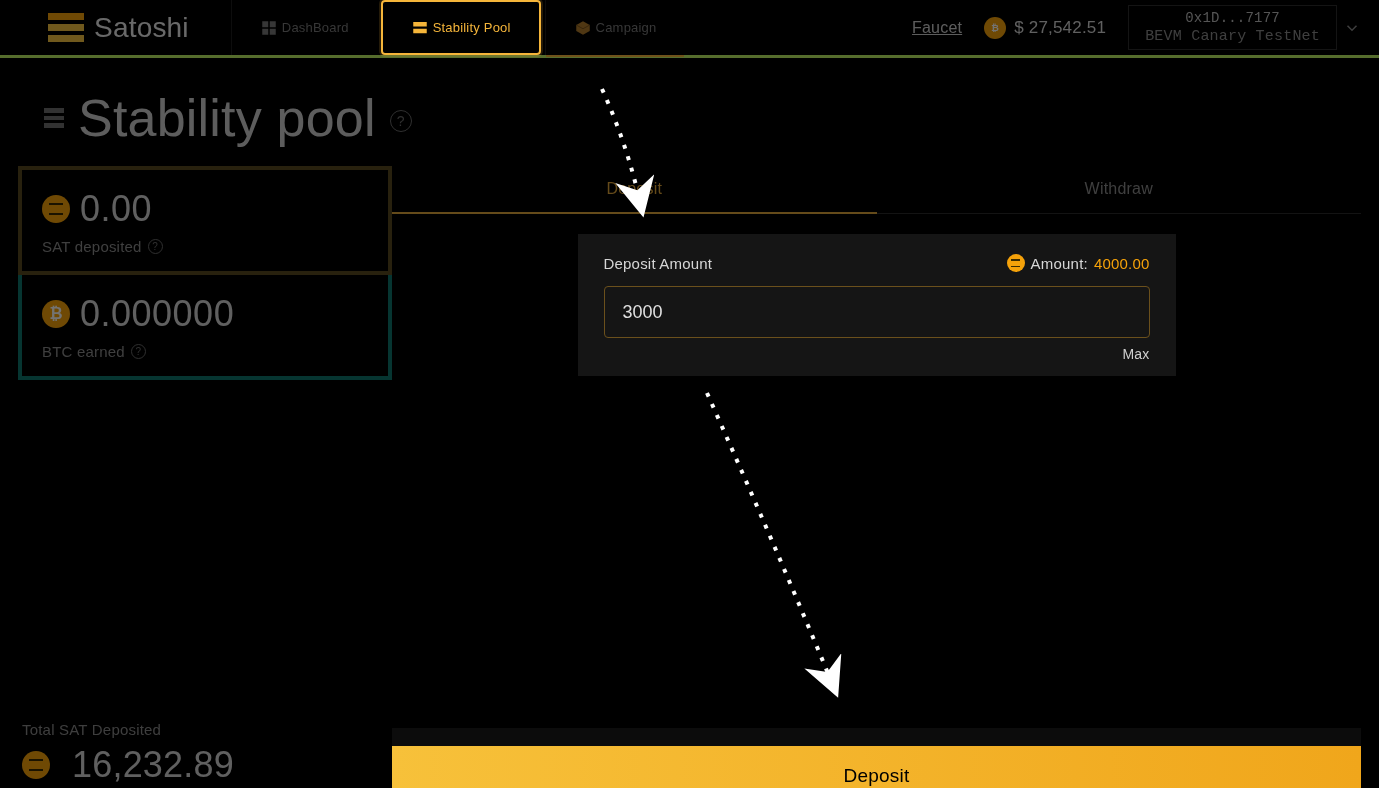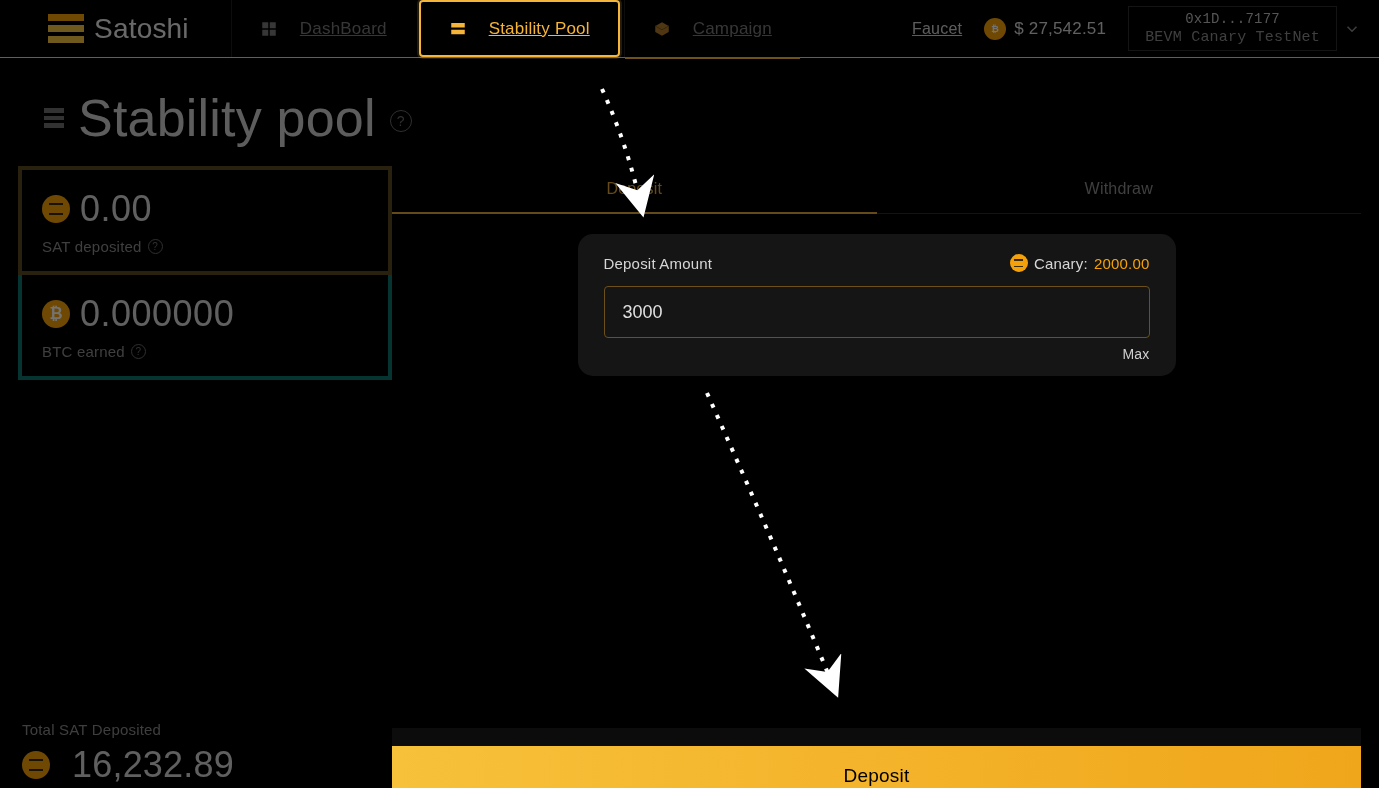--- a/index.html
+++ b/index.html
@@ -1,30 +1,30 @@
 <!DOCTYPE html>
 <html><head>
 <meta charset="utf-8">
 <style>
   * { box-sizing: border-box; margin: 0; padding: 0; }
   html, body { width: 1379px; height: 788px; background: #000; font-family: -apple-system, "Segoe UI", Arial, sans-serif; color: #aaa; overflow: hidden; letter-spacing: 0.2px; }
   .dim-overlay { position: absolute; inset: 0; background: rgba(0,0,0,0.55); pointer-events: none; z-index: 5; }
 
   
-  .header { position: relative; height: 58px; display: flex; align-items: stretch; border-bottom: 1px solid #bef264; }
+  .header { position: relative; height: 58px; display: flex; align-items: stretch; border-bottom: 3px solid #bef264; }
   .brand { display: flex; align-items: center; gap: 10px; padding: 0 42px 0 48px; }
   .brand-logo { width: 36px; height: 30px; display: flex; flex-direction: column; gap: 4px; }
   .brand-logo .bar { height: 7px; width: 100%; }
   .brand-logo .b1 { background: #f5a20a; }
   .brand-logo .b2 { background: #f9c641; }
   .brand-logo .b3 { background: #f9c641; }
   .brand-name { color: #e8e8e8; font-size: 28px; font-weight: 400; }
 
   .nav { display: flex; align-items: stretch; }
-  .nav-item { display: flex; align-items: center; gap: 22px; padding: 0 28px; color: #7a7a7a; font-size: 17px; border-left: 1px solid #1e1e1e; cursor: pointer; position: relative; text-decoration: underline; }
+  .nav-item { display: flex; align-items: center; gap: 4px; padding: 0 28px; color: #7a7a7a; font-size: 13px; border-left: 1px solid #1e1e1e; cursor: pointer; position: relative; }
   .nav-item.active { position: relative; z-index: 20; color: #f5b53a; border: 2px solid #f5b53a; border-radius: 4px; margin: 0 4px; box-shadow: 0 0 0 2px rgba(245,181,58,0.15); }
   .nav-item.campaign::after { content:""; position:absolute; left:0; right:0; bottom:-2px; height:2px; background:#f5b53a; }
   .nav-icon { width: 18px; height: 18px; display: inline-flex; }
   .nav-icon svg { width: 100%; height: 100%; }
 
   .header-right { margin-left: auto; display: flex; align-items: center; gap: 22px; padding-right: 18px; text-align: right; }
   .faucet { color: #cfcfcf; font-size: 16px; text-decoration: underline; cursor: pointer; }
   .btc-price { display: flex; align-items: center; gap: 8px; color: #d6d6d6; font-size: 17px; }
   .coin-orange { width: 22px; height: 22px; border-radius: 50%; background: #f5a20a; display:inline-flex; align-items:center; justify-content:center; }
   .coin-orange svg { width: 14px; height: 14px; }
@@ -63,21 +63,21 @@
   .lf-label { color:#8a8a8a; font-size:15px; margin-bottom:6px; }
   .lf-value-row { display:flex; align-items:center; gap:22px; }
   .lf-value { color:#d4d4d4; font-size:36px; }
 
   
   .right-col { flex:1; display:flex; flex-direction:column; padding-left: 0; position:relative; }
   .tabs { display:flex; border-bottom:1px solid #2a2a2a; }
   .tab { flex:1; text-align:center; padding: 14px 0; font-size:16px; color:#8c8c8c; cursor:pointer; }
   .tab.active { color:#e0a63a; border-bottom:2px solid #e0a63a; margin-bottom:-1px; }
 
-  .deposit-card { position:relative; z-index:20; margin: 20px auto 0 auto; width: 598px; background:#151515; border-radius:15px; padding: 20px 26px 14px 26px; }
+  .deposit-card { position:relative; z-index:20; margin: 20px auto 0 auto; width: 598px; background:#151515; border-radius:0; padding: 20px 26px 14px 26px; }
   .dc-head { display:flex; justify-content:space-between; align-items:center; font-size:15px; color:#d6d6d6; margin-bottom:14px; }
   .balance-wrap { display:flex; align-items:center; gap:6px; }
   .balance-num { color:#f5a20a; font-weight:500; }
   .coin-sat-sm { width:18px; height:18px; border-radius:50%; background:#f5a20a; display:inline-flex; position:relative;}
   .coin-sat-sm::before{content:"";width:9px;height:1.5px;background:#3a2b00;position:absolute;top:5px;left:4.5px;}
   .coin-sat-sm::after{content:"";width:9px;height:1.5px;background:#3a2b00;position:absolute;bottom:5px;left:4.5px;}
 
   .amount-input { width:100%; height:52px; border:1px solid #6b501c; border-radius:4px; background:transparent; color:#e0e0e0; font-size:18px; padding: 0 18px; outline:none; }
   .max-btn { text-align:right; color:#cfcfcf; font-size:14px; margin-top:8px; cursor:pointer; }
 
@@ -205,22 +205,22 @@
     <div class="tabs">
       <div class="tab active">Deposit</div>
       <div class="tab">Withdraw</div>
     </div>
 
     <div class="deposit-card">
       <div class="dc-head">
         <span>Deposit Amount</span>
         <span class="balance-wrap">
           <span class="coin-sat-sm"></span>
-          <span>Canary:</span>
-          <span class="balance-num">2000.00</span>
+          <span>Amount:</span>
+          <span class="balance-num">4000.00</span>
         </span>
       </div>
       <input class="amount-input" value="3000" style="">
       <div class="max-btn">Max</div>
     </div>
 
     <div class="deposit-bar">
       <div class="deposit-bar-shadow"></div>
       <div class="deposit-btn">Deposit</div>
     </div>

